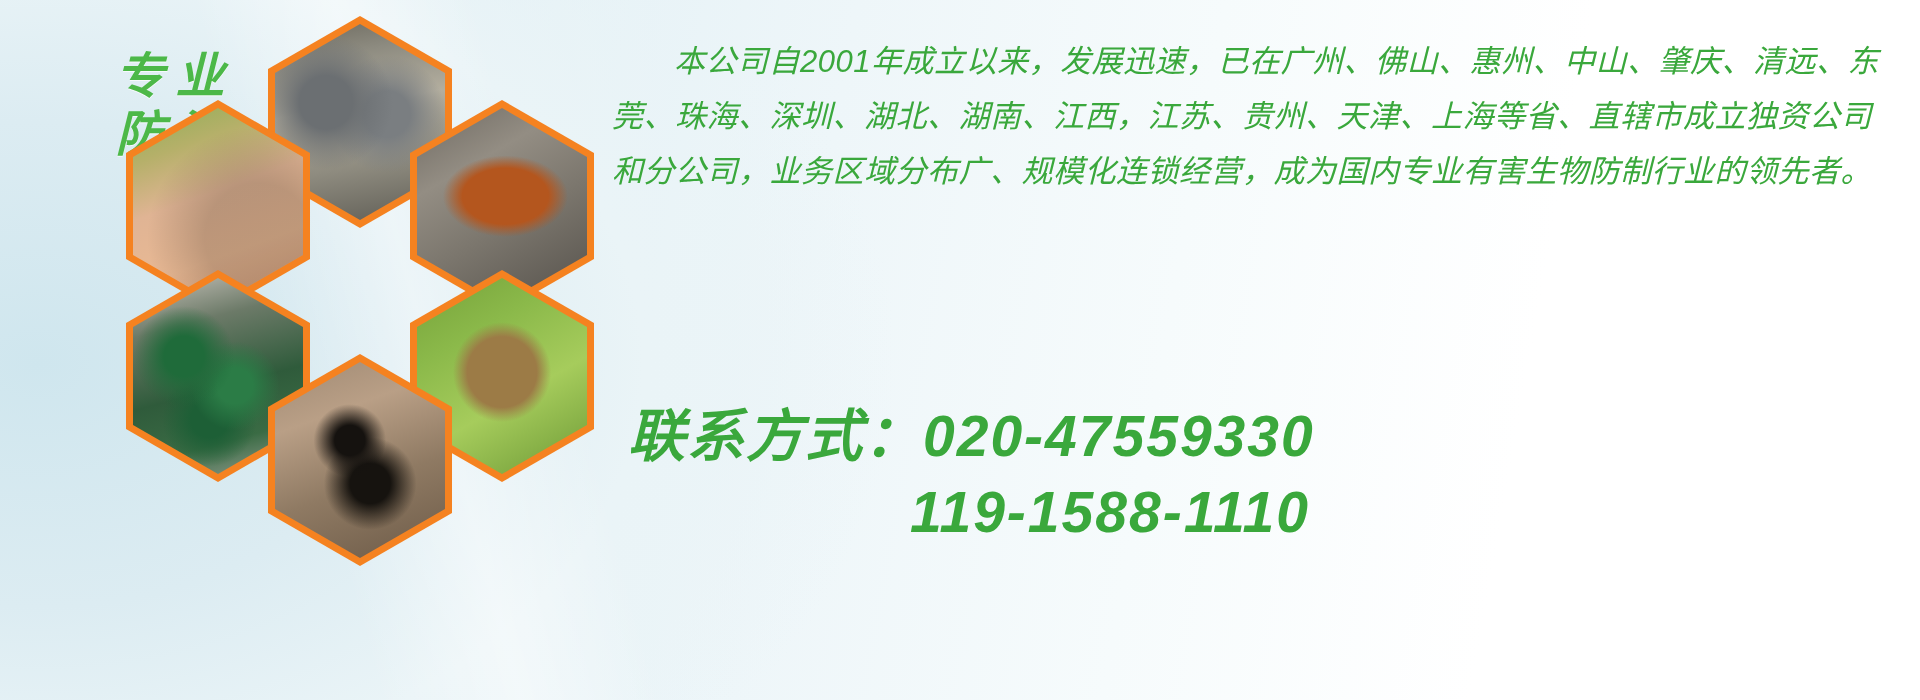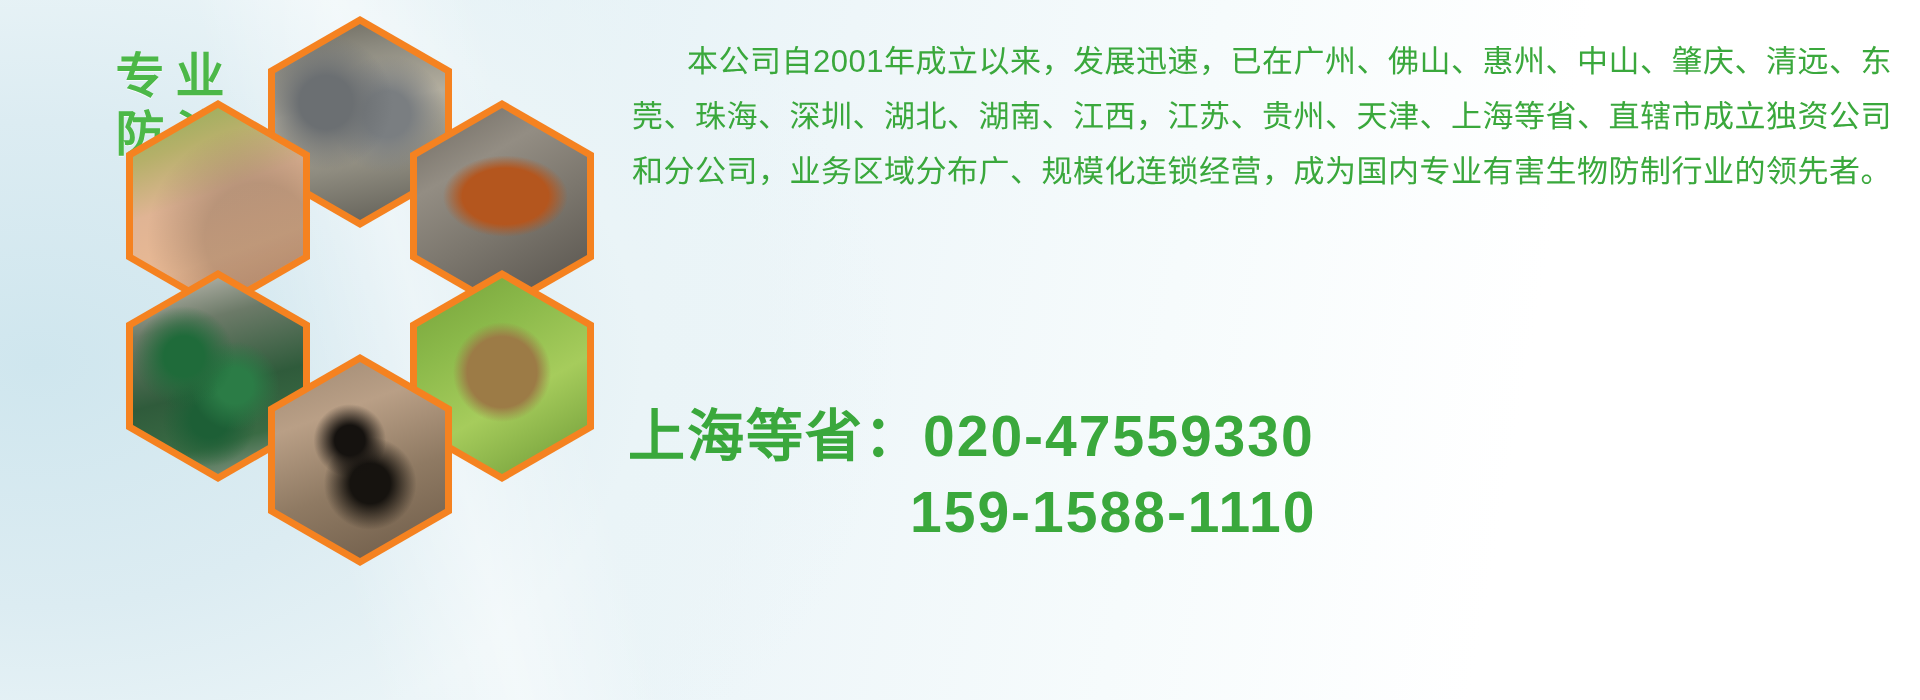--- a/index.html
+++ b/index.html
@@ -7,20 +7,21 @@
   body{
     width:1920px;height:700px;overflow:hidden;
     font-family:"Liberation Sans","DejaVu Sans",sans-serif;
     background:#ffffff;
   }
   #banner{
     position:relative;width:1920px;height:700px;overflow:hidden;
     background:
       radial-gradient(ellipse 1100px 760px at 2% 52%, #cfe6ee 0%, #dcecf2 32%, #eaf4f7 55%, rgba(246,251,252,0) 78%),
       linear-gradient(100deg,#d4e9f0 0%, #e2f0f5 20%, #eef6f9 42%, #f6fbfc 60%, #ffffff 78%, #ffffff 100%);
+    font-style: italic;
   }
   
   #banner:before{
     content:"";position:absolute;left:0;top:0;width:760px;height:700px;
     background:linear-gradient(75deg, rgba(255,255,255,0) 40%, rgba(255,255,255,.45) 55%, rgba(255,255,255,0) 70%);
     pointer-events:none;
   }
 
   
   #honeycomb{position:absolute;left:78px;top:0;width:520px;height:700px;}
@@ -85,21 +86,21 @@
   }
   .art.ant{
     background:
       radial-gradient(circle at 44% 40%, #15120f 0 10%, rgba(21,18,15,0) 24%),
       radial-gradient(circle at 56% 62%, #16130f 0 13%, rgba(22,19,15,0) 30%),
       linear-gradient(160deg,#a08a74 0%,#b99f86 28%,#8f7a63 60%,#6d5b48 100%);
   }
 
   
   #copy{
-    position:absolute;left:612px;top:34px;width:1280px;text-align:right;
+    position:absolute;left:612px;top:34px;width:1280px;
   }
   #intro-paragraph{
     color:#3aa83c;font-size:31px;line-height:55px;font-weight:500;
     letter-spacing:.5px;text-indent:62px;margin:0;
     font-family:"Liberation Sans","DejaVu Sans",sans-serif;
   }
   #contact{
     position:absolute;left:628px;top:398px;width:1280px;
     color:#3aa83c;font-weight:bold;font-size:57px;line-height:76px;
     letter-spacing:2px;
@@ -155,17 +156,17 @@
       <div class="center-word">防治</div>
     </div>
 
   </div>
 
   <div id="copy">
     <p id="intro-paragraph">本公司自2001年成立以来，发展迅速，已在广州、佛山、惠州、中山、肇庆、清远、东莞、珠海、深圳、湖北、湖南、江西，江苏、贵州、天津、上海等省、直辖市成立独资公司和分公司，业务区域分布广、规模化连锁经营，成为国内专业有害生物防制行业的领先者。</p>
   </div>
 
   <div id="contact">
-    <span>上海等省：</span><span>020-47559330</span>
-    <span class="line2">159-1588-1110</span>
+    <span>联系方式：</span><span>020-47559330</span>
+    <span class="line2">119-1588-1110</span>
   </div>
 
 </div>
 
 </body></html>

